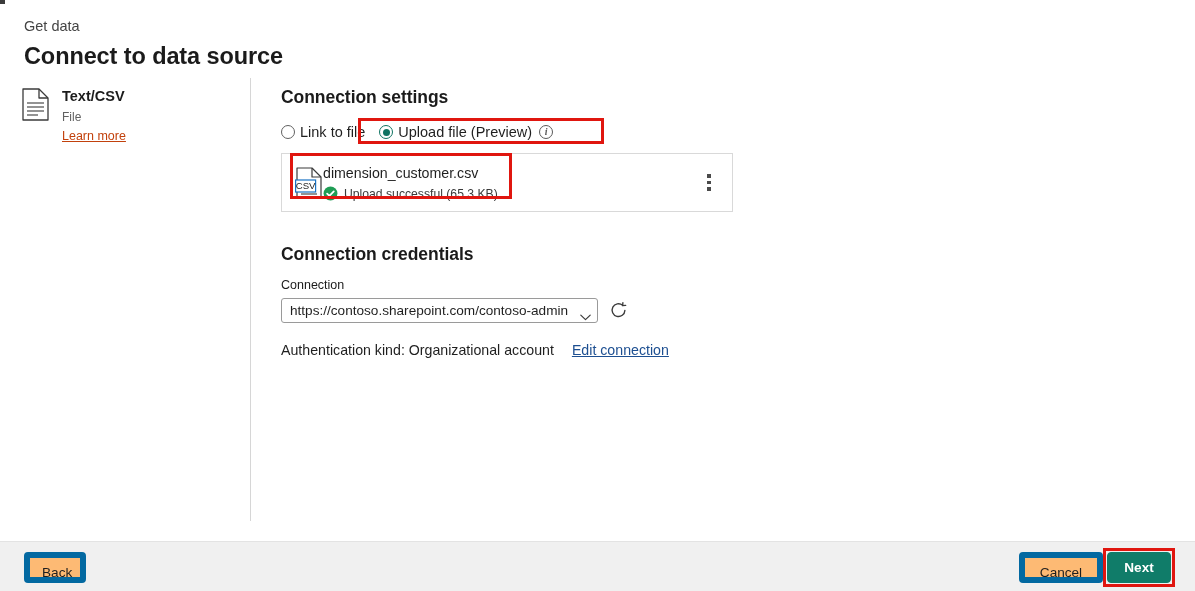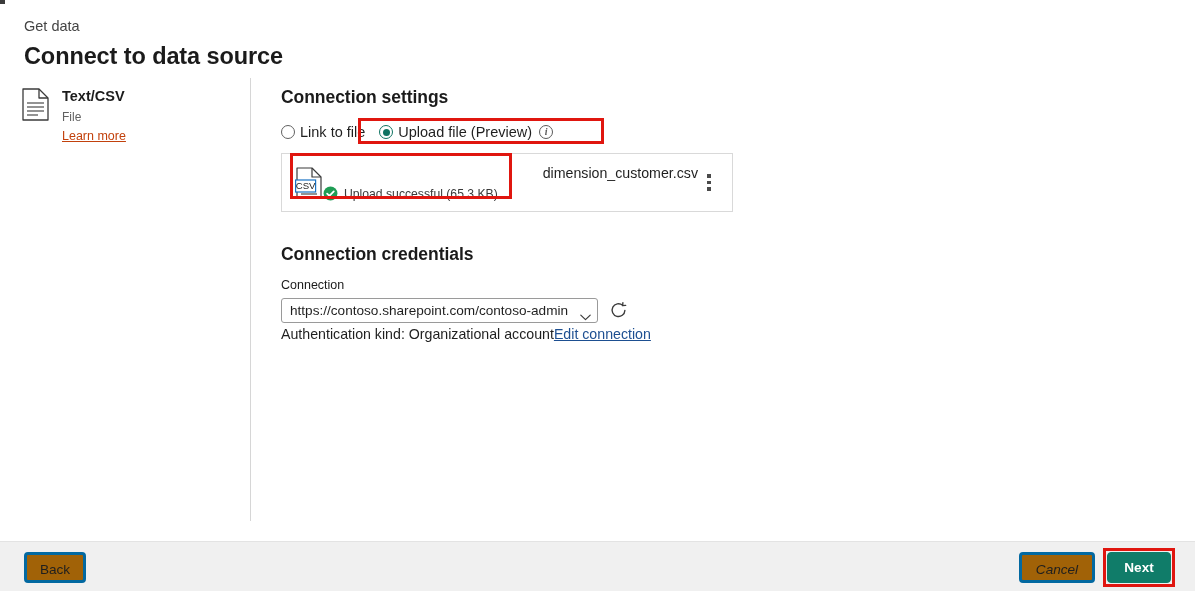--- a/index.html
+++ b/index.html
@@ -193,21 +193,20 @@
   .csv-icon {
     width: 28px; height: 32px;
     flex: 0 0 auto;
   }
   .file-meta { flex: 1 1 auto; min-width: 0; }
   .file-name {
     font-size: 14.2px;
     line-height: 19px;
     color: #1f1f1f;
     white-space: nowrap;
-    text-align: right;
   }
   .file-status {
     display: flex;
     align-items: center;
     gap: 6px;
     margin-top: 3px;
   }
   .check-badge {
     width: 15px; height: 15px;
     flex: 0 0 auto;
@@ -274,21 +273,22 @@
     margin-left: 4px;
   }
   .refresh-btn {
     width: 19px; height: 19px;
     cursor: pointer;
     flex: 0 0 auto;
   }
   .auth-row {
     display: flex;
     align-items: baseline;
-    margin-top: 2px;
+    gap: 18px;
+    margin-top: 18px;
   }
   .auth-text {
     font-size: 14.2px;
     line-height: 19px;
     color: #1f1f1f;
   }
   .auth-link {
     font-size: 14.2px;
     line-height: 19px;
     color: #1d4f91;
@@ -312,32 +312,32 @@
     font-family: "Liberation Sans", sans-serif;
     font-size: 13.6px;
     line-height: 29px;
     text-align: center;
     cursor: pointer;
     user-select: none;
     padding: 0 12px;
     min-width: 58px;
   }
   .btn-default {
-    background: #a16207;
-    border: 3px solid #0369a1;
+    background: #fdba74;
+    border: 6px solid #0369a1;
     color: #1f1f1f;
   }
   .btn-primary {
     background: #107c69;
     border: 1px solid #107c69;
     color: #ffffff;
     font-weight: 600;
   }
   .btn-back   { left: 24px;  top: 552px; width: 62px; }
-  .btn-cancel { left: 1019px; top: 552px; width: 76px; font-style: italic; }
+  .btn-cancel { left: 1019px; top: 552px; width: 84px; }
   .btn-next   { left: 1107px; top: 552px; width: 64px; }
 </style>
 </head>
 <body>
 
 <div id="app">
 
   <div class="corner-mark"></div>
 
   <div class="page-header">

